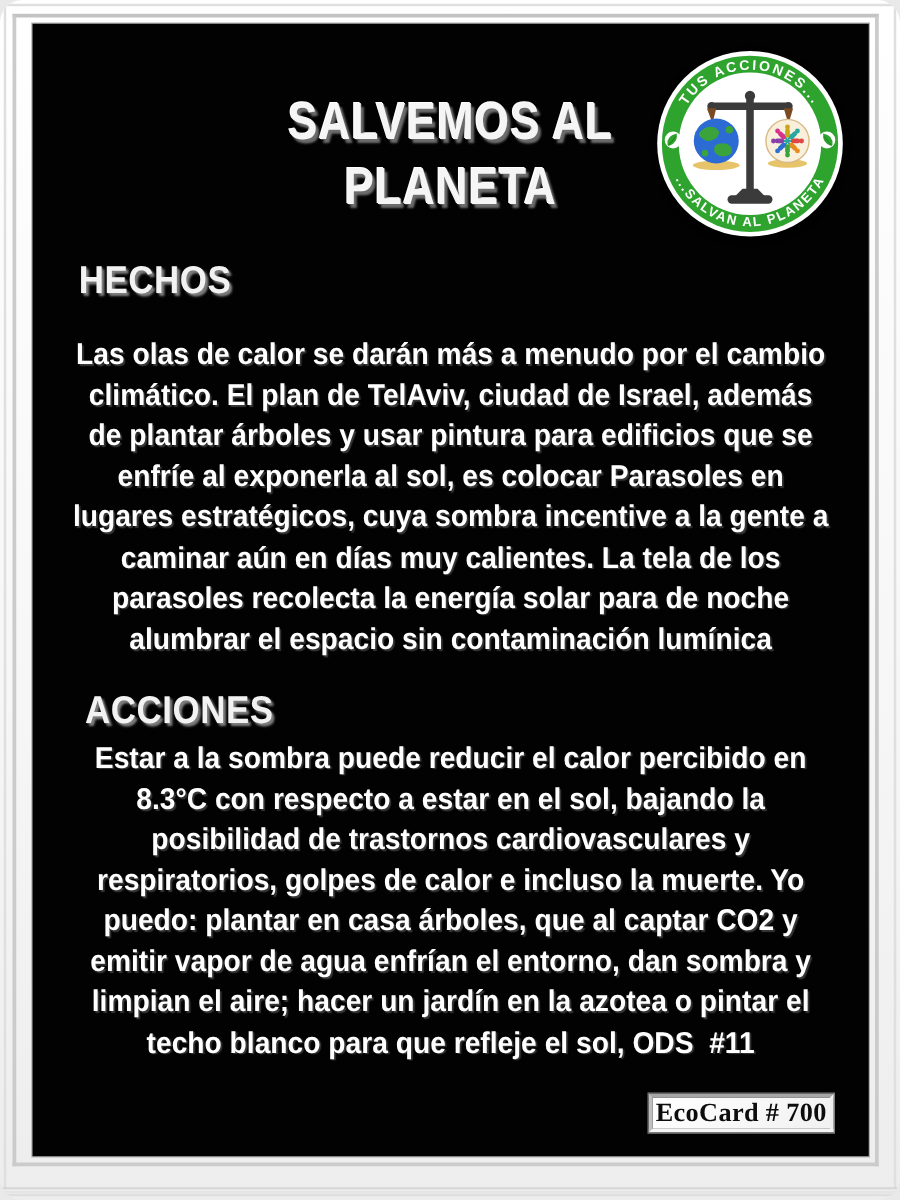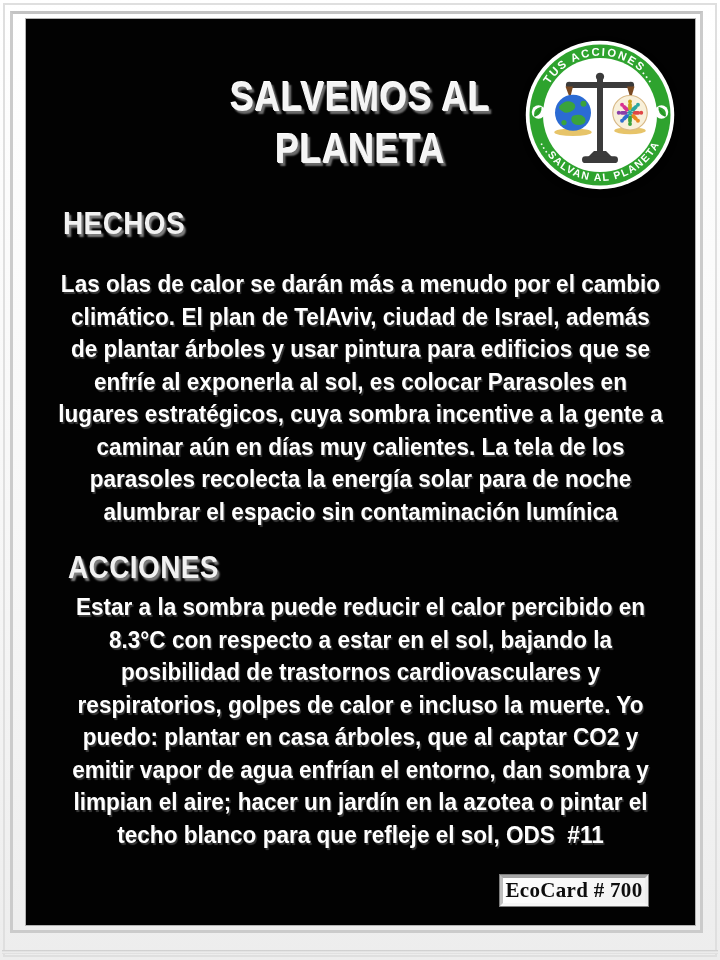--- a/index.html
+++ b/index.html
@@ -1,19 +1,20 @@
 <!DOCTYPE html>
 <html lang="es"><head>
 <meta charset="utf-8">
 <style>
   html,body{margin:0;padding:0;background:#e9e9e9;}
   .stage{
     position:relative;width:720px;height:960px;overflow:hidden;
     background:linear-gradient(180deg,#ffffff 0%,#f6f6f6 60%,#ededed 100%);
     font-family:"Liberation Sans",sans-serif;
+    border-radius:18px;
   }
   
   .edge-outer{position:absolute;inset:3px;border:2px solid #dfdfdf;pointer-events:none;}
   .edge-inner{position:absolute;left:10px;top:11px;right:17px;bottom:27px;
     border:3px solid #cbcbcb;border-top-color:#c3c3c3;pointer-events:none;}
   .edge-bottom-ridge{position:absolute;left:2px;right:2px;bottom:6px;height:4px;
     background:linear-gradient(180deg,#c9c9c9 0%,#efefef 55%,#dcdcdc 100%);pointer-events:none;}
   .canvas{position:absolute;left:26px;top:19px;width:669px;height:906px;
     background:#020202;box-shadow:0 0 0 1px #b2b2b2;}
   
@@ -41,21 +42,21 @@
   .body-text{
     position:absolute;left:0;right:0;text-align:center;
     font-size:24px;line-height:32.5px;font-weight:700;color:#ffffff;
     white-space:pre;transform:scaleX(0.94);transform-origin:50% 0;
     text-shadow:1.5px 1.5px 1px rgba(60,60,60,0.95);
   }
   .body-hechos{top:249px;}
   .body-acciones{top:572px;}
   
   .ecocard{
-    position:absolute;left:474px;top:856px;width:148px;height:31px;
+    position:absolute;left:493px;top:856px;width:148px;height:31px;
     box-sizing:border-box;background:linear-gradient(135deg,#ffffff 0%,#f1f1f1 100%);
     border:3px solid;border-color:#a6a6a6 #ededed #f5f5f5 #bfbfbf;
     outline:1px solid #7d7d7d;
     display:flex;align-items:center;justify-content:center;
   }
   .ecocard span{
     font-family:"Liberation Serif",serif;font-weight:700;font-size:21px;
     color:#0d0d0d;letter-spacing:0.3px;white-space:pre;
   }
 </style>

